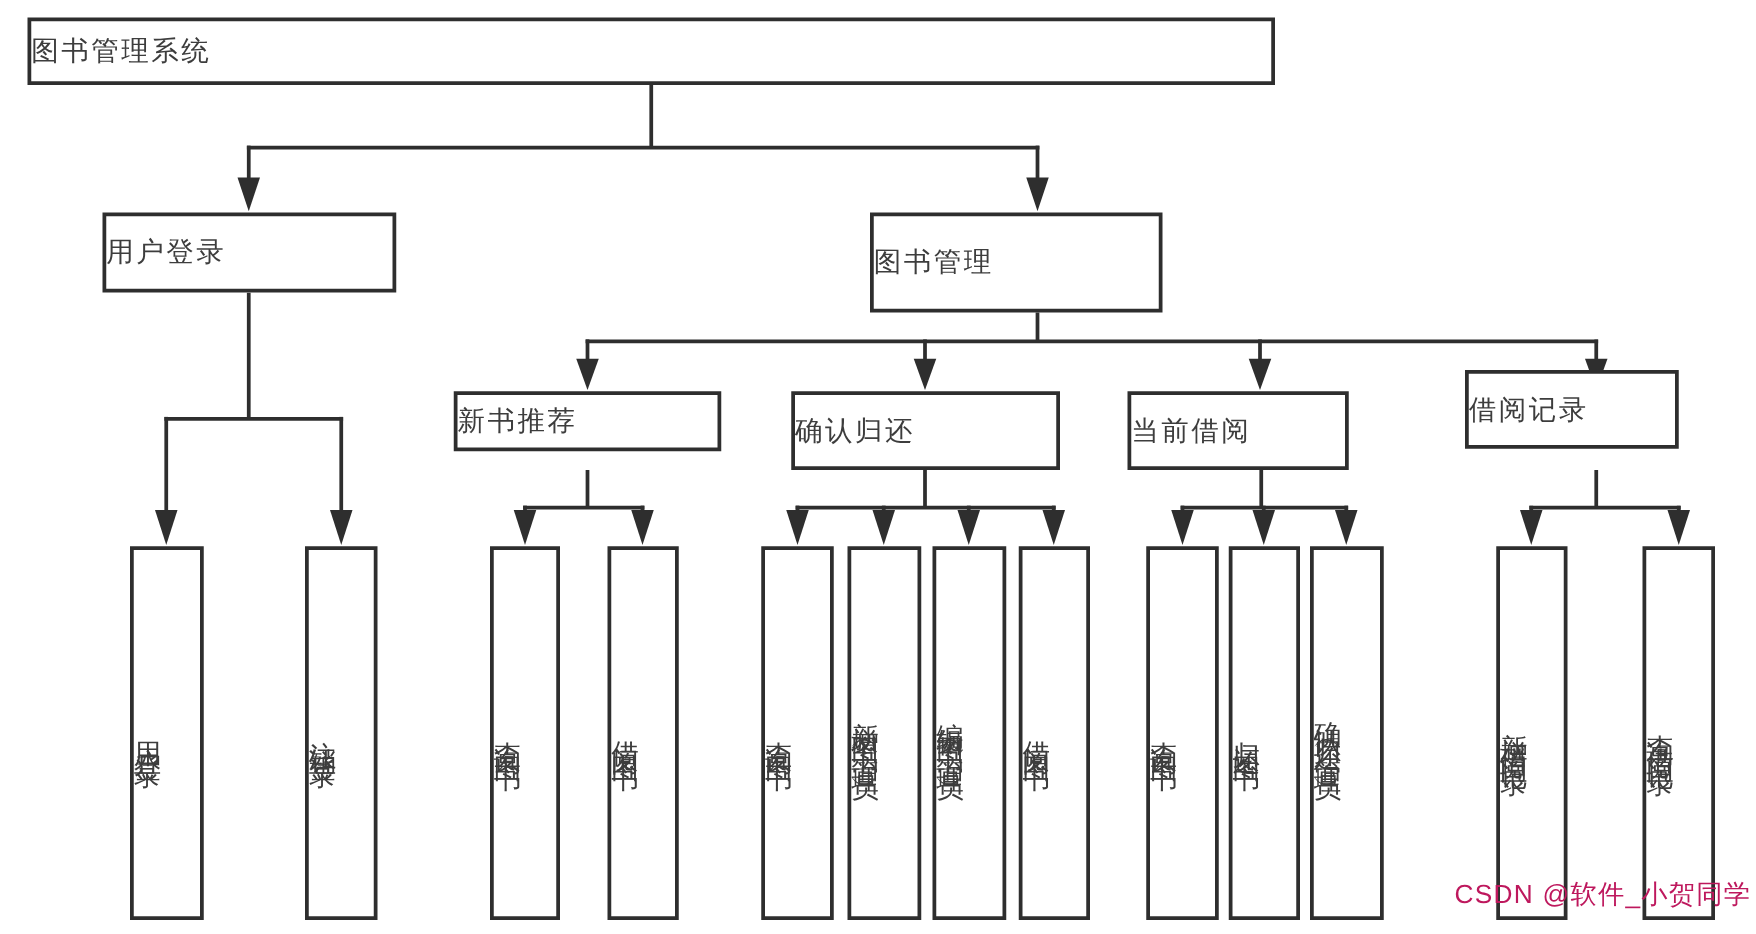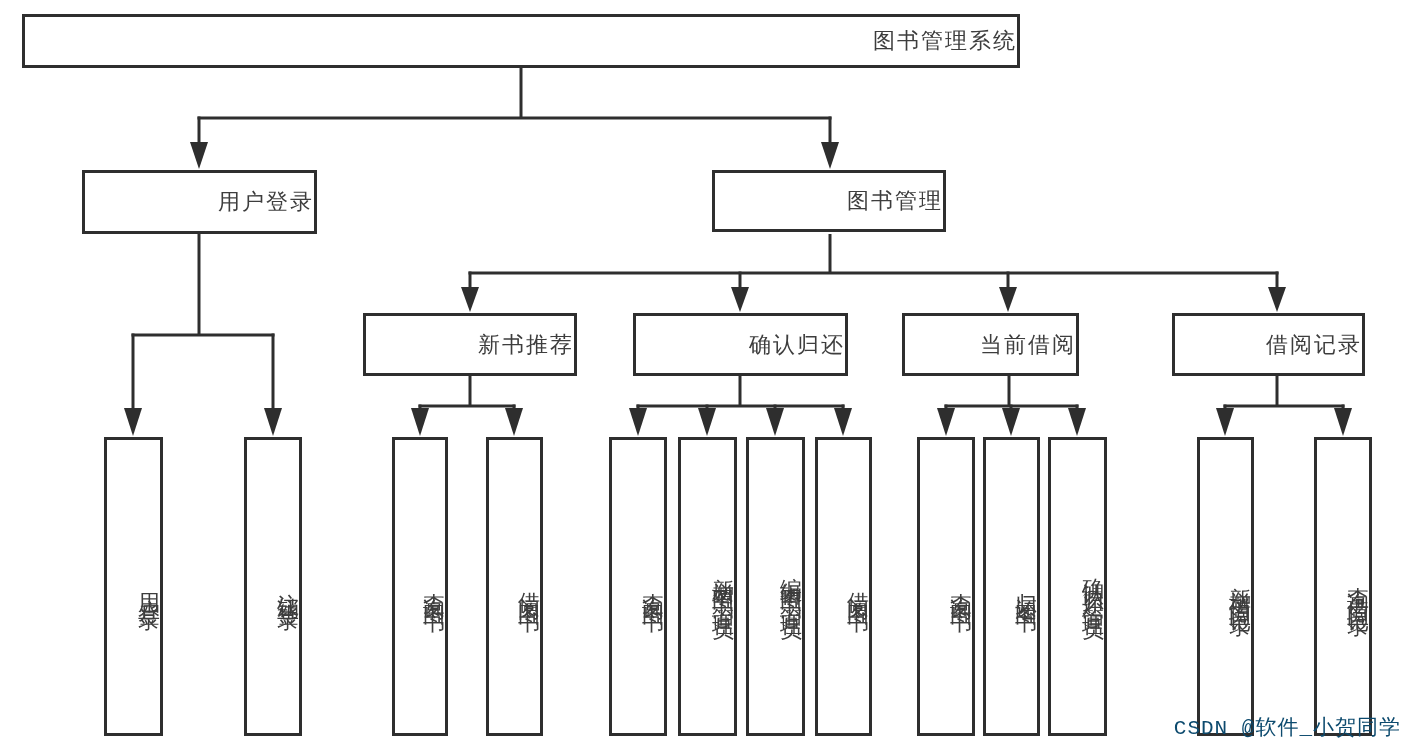--- a/index.html
+++ b/index.html
@@ -3,31 +3,31 @@
 <meta charset="utf-8">
 <style>
   html,body{margin:0;padding:0;background:#ffffff;}
   .stage{
     position:relative;width:1405px;height:747px;background:#ffffff;
     font-family:"Liberation Sans","DejaVu Sans",sans-serif;overflow:hidden;
   }
   .connector-layer{position:absolute;left:0;top:0;z-index:1;}
   .box{
     position:absolute;box-sizing:border-box;background:#ffffff;
-    border:3px solid #2e2e2e;display:flex;align-items:center;justify-content:flex-end;
+    border:3px solid #2e2e2e;display:flex;align-items:center;justify-content:flex-start;
     color:#3d3d3d;z-index:2;
   }
   .box.h{font-size:22px;letter-spacing:2px;white-space:nowrap;}
   .box.v span{
     writing-mode:vertical-rl;text-orientation:mixed;
     font-size:22px;letter-spacing:6px;line-height:1;white-space:nowrap;
   }
   .watermark{
-    position:absolute;right:4px;bottom:6px;z-index:3;
-    font-size:21px;color:#0c4a6e;letter-spacing:1px;white-space:nowrap;font-family:Liberation Mono, monospace;
+    position:absolute;right:4px;bottom:18px;z-index:3;
+    font-size:21px;color:#be185d;letter-spacing:1px;white-space:nowrap;
   }
 </style>
 </head>
 <body>
 
 <div class="stage">
 
   <svg class="connector-layer" width="1405" height="747" viewBox="0 0 1405 747" fill="none" stroke="#2e2e2e" stroke-width="3">
 
     <g>
@@ -104,34 +104,34 @@
     </g>
   </svg>
 
   <div class="box h" style="left:22px;top:14px;width:998px;height:54px">
     <span>图书管理系统</span>
   </div>
 
   <div class="box h" style="left:82px;top:170px;width:235px;height:64px">
     <span>用户登录</span>
   </div>
-  <div class="box h" style="left:712px;top:170px;width:234px;height:62px">
+  <div class="box h" style="left:696px;top:170px;width:234px;height:80px">
     <span>图书管理</span>
   </div>
 
-  <div class="box h" style="left:363px;top:313px;width:214px;height:63px">
+  <div class="box h" style="left:363px;top:313px;width:214px;height:48px">
     <span>新书推荐</span>
   </div>
   <div class="box h" style="left:633px;top:313px;width:215px;height:63px">
     <span>确认归还</span>
   </div>
   <div class="box h" style="left:902px;top:313px;width:177px;height:63px">
     <span>当前借阅</span>
   </div>
-  <div class="box h" style="left:1172px;top:313px;width:193px;height:63px">
+  <div class="box h" style="left:1172px;top:296px;width:171px;height:63px">
     <span>借阅记录</span>
   </div>
 
   <div class="box v" style="left:104px;top:437px;width:59px;height:299px">
     <span>用户登录</span>
   </div>
   <div class="box v" style="left:244px;top:437px;width:58px;height:299px">
     <span>注销登录</span>
   </div>
 

